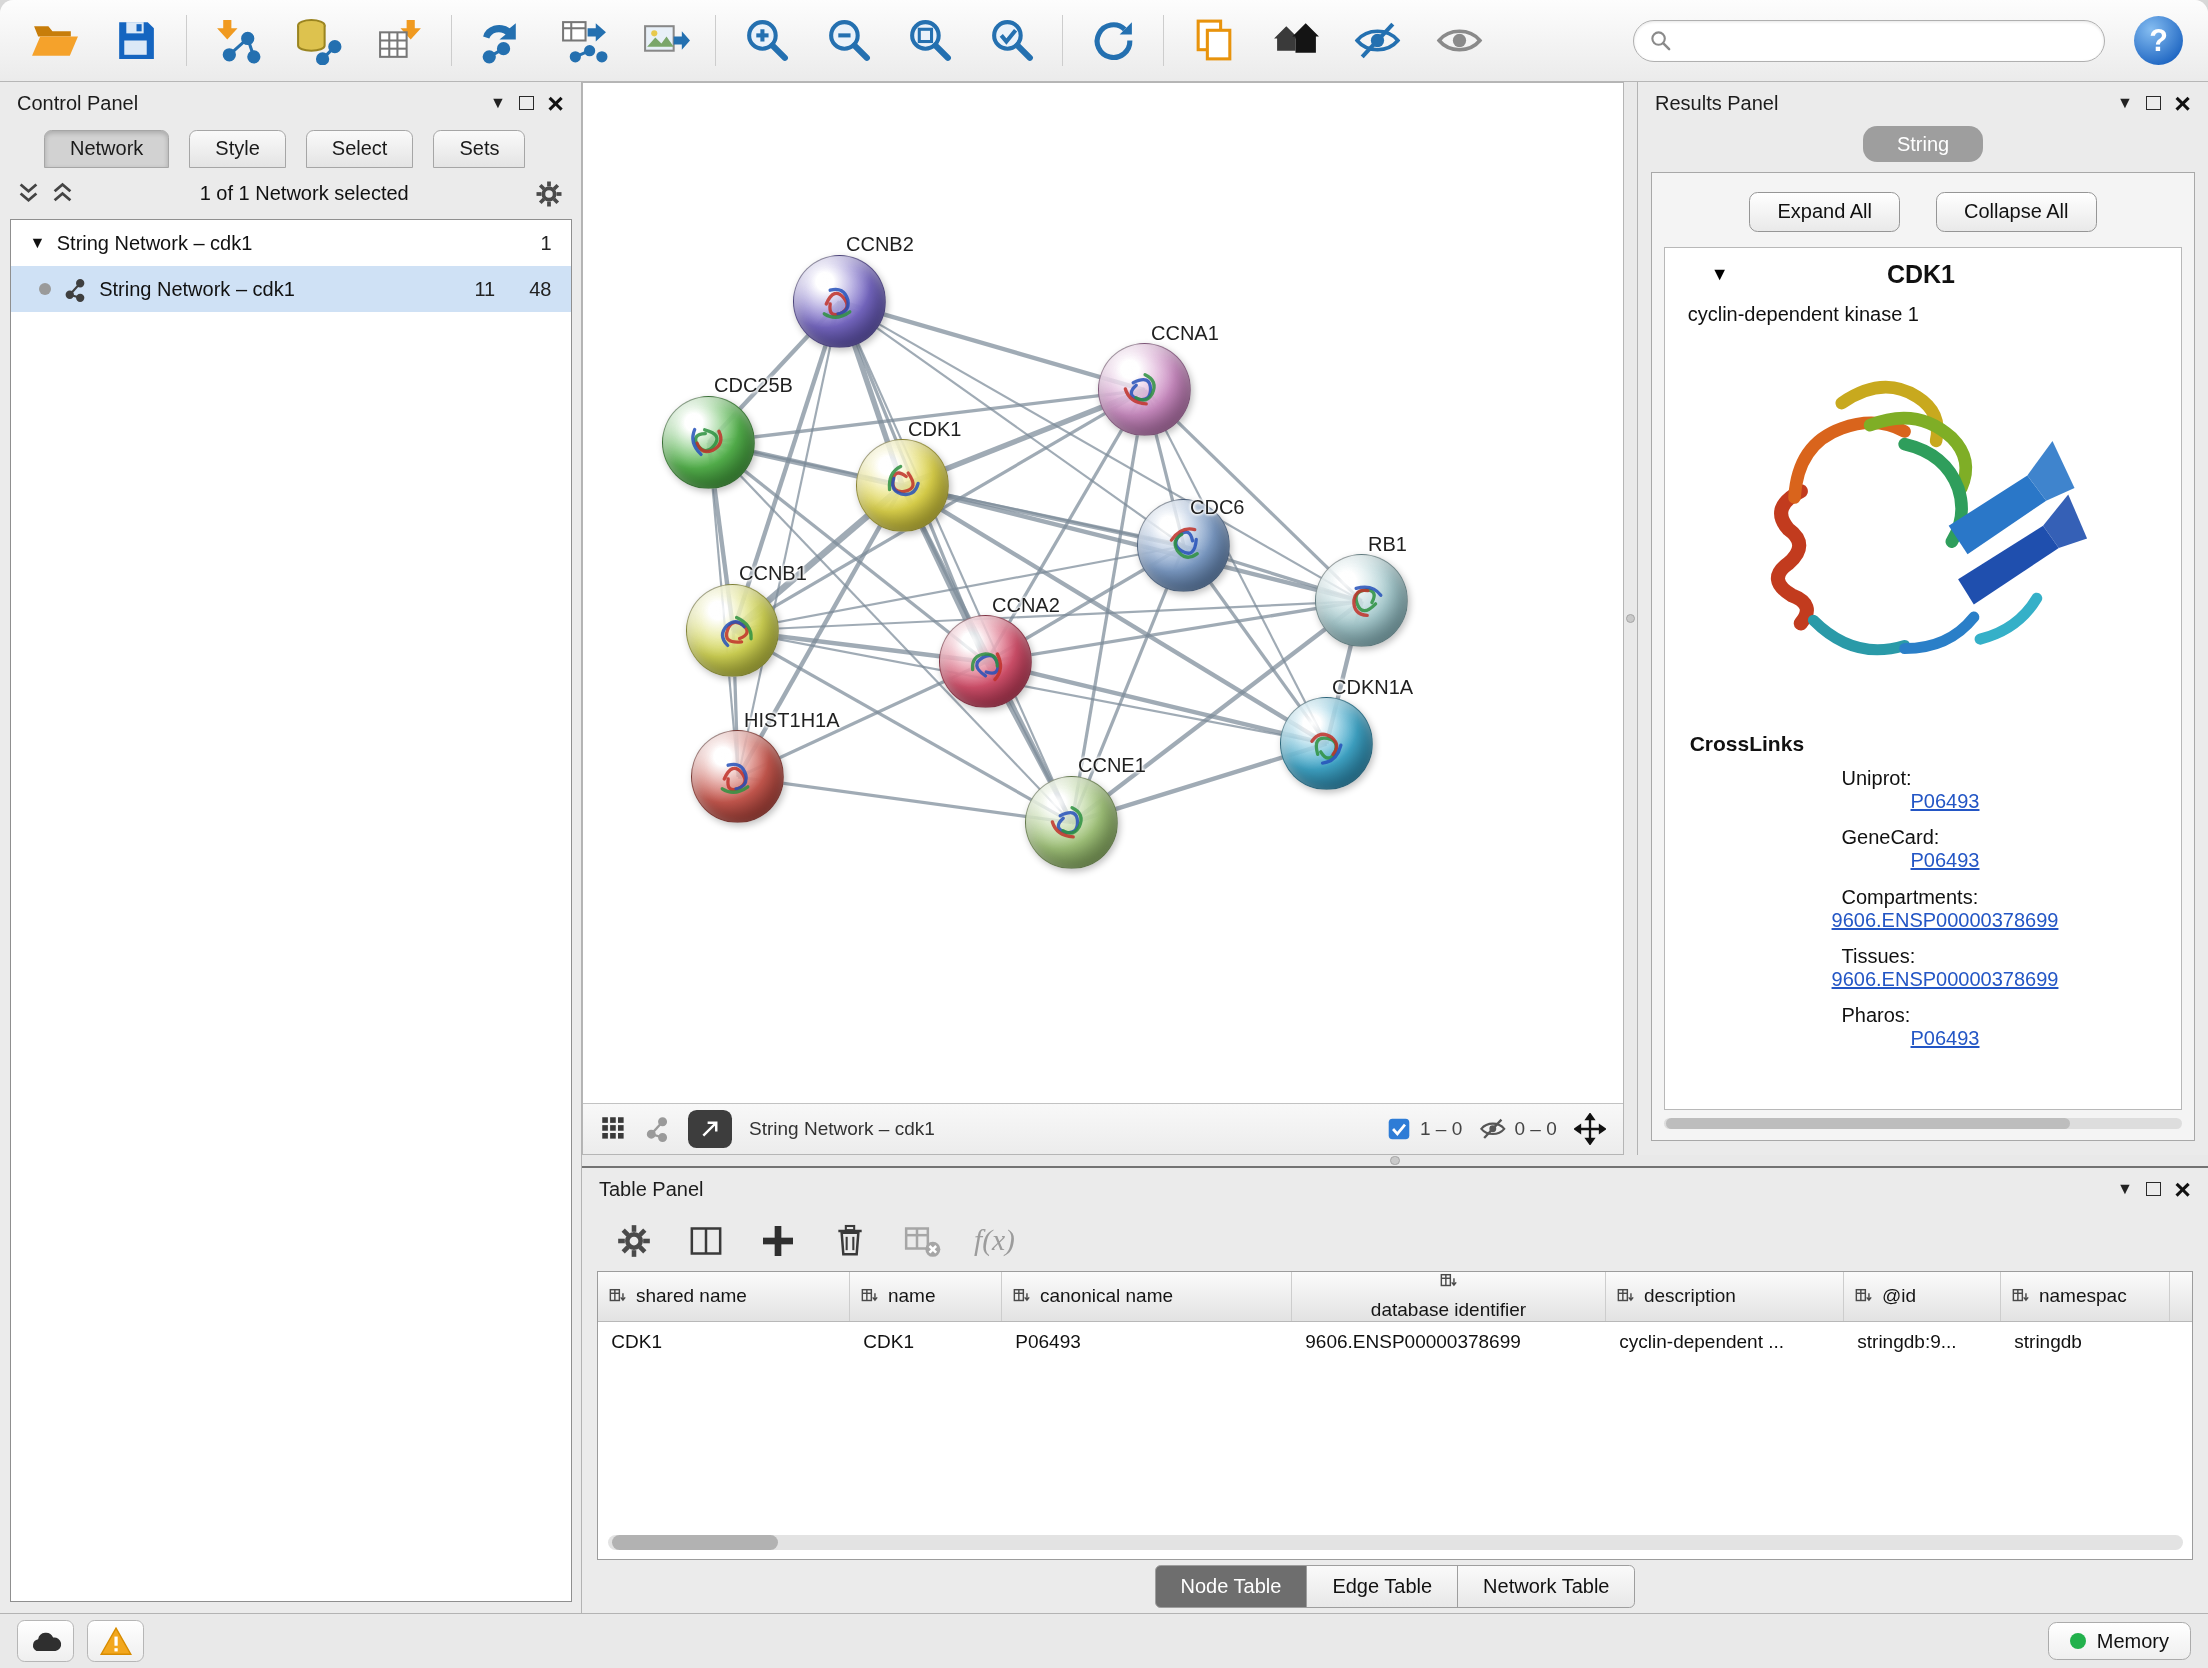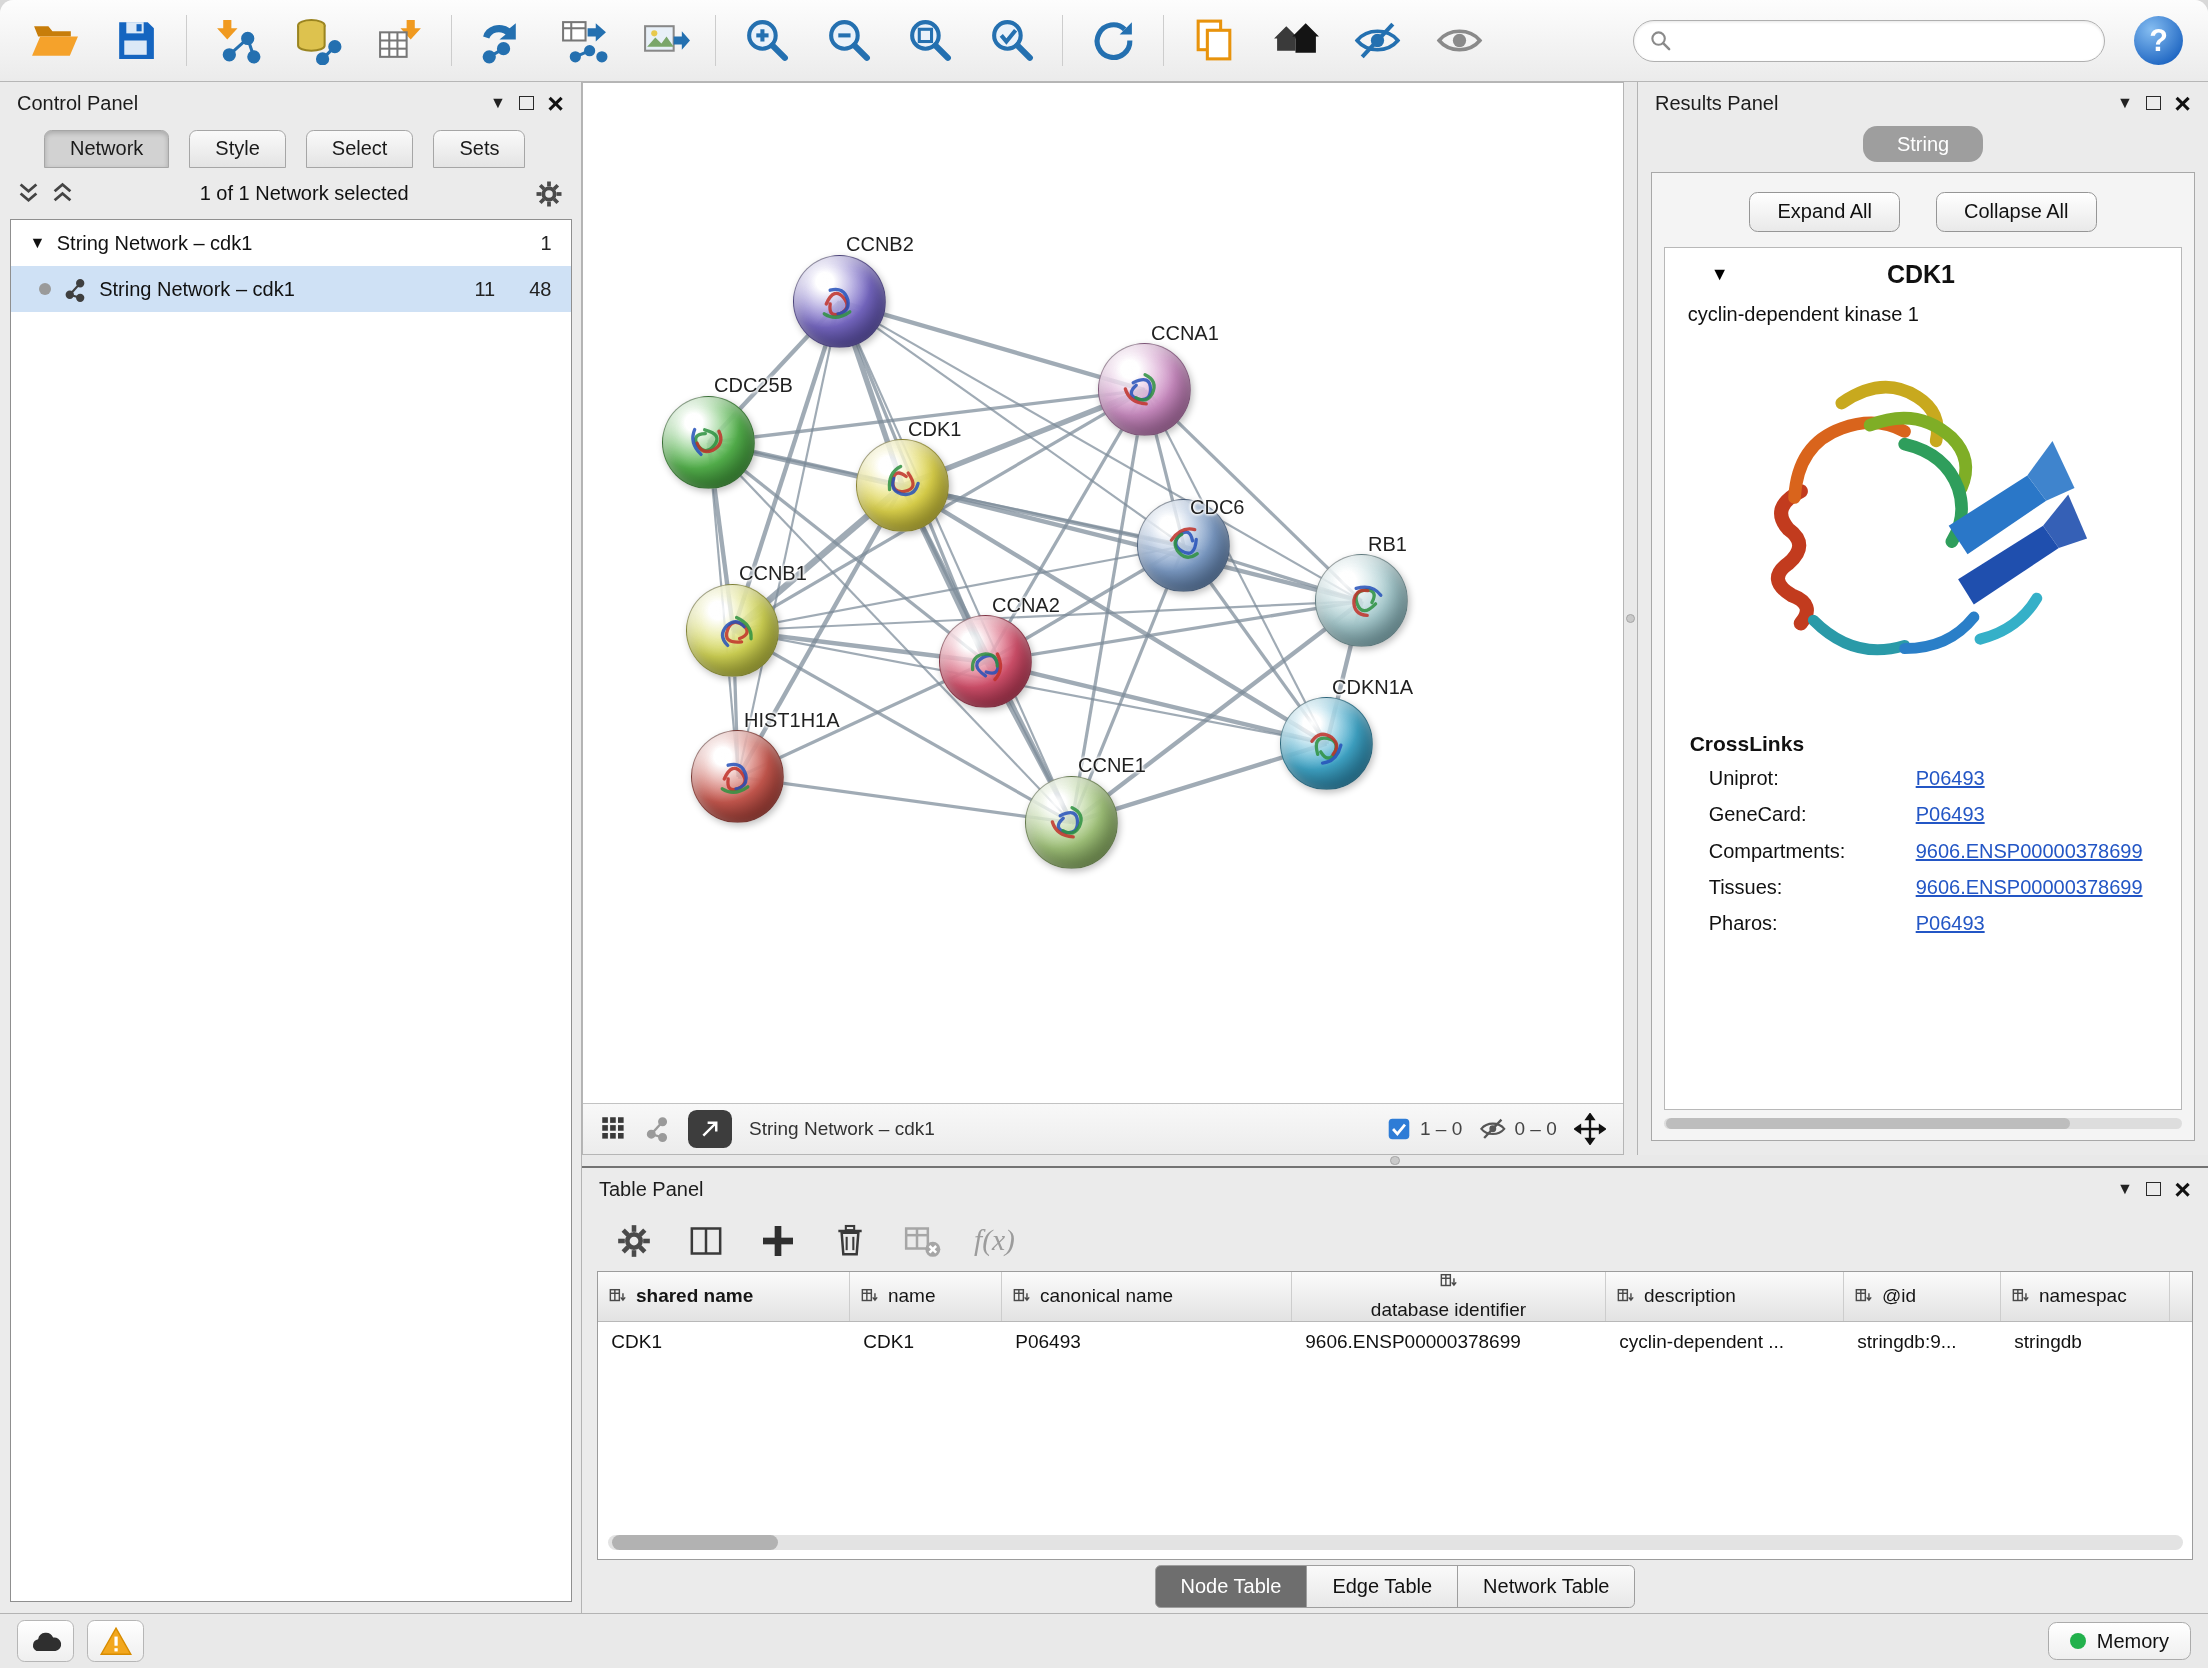--- a/index.html
+++ b/index.html
@@ -73,21 +73,21 @@
   .results-box{flex:1;margin:0 13.3px 13.3px;border:1px solid #a8a8a8;background:#f4f4f4;display:flex;flex-direction:column;padding:11.4px;min-height:0;}
   .rb-buttons{display:flex;justify-content:center;gap:36px;padding:7.6px 0 15px;}
   .btn{padding:7.6px 27px;font-size:20px;background:linear-gradient(#ffffff,#e9e9e9);border:1px solid #969696;border-radius:8.6px;color:#111;}
   .protein-card{flex:1;border:1px solid #b8b8b8;background:#fff;display:flex;flex-direction:column;overflow:hidden;}
   .pc-head{display:flex;align-items:center;height:53px;}
   .pc-head .tri{margin-left:46px;font-size:18px;}
   .pc-name{flex:1;text-align:center;font-size:25px;font-weight:700;color:#111;margin-right:68px;}
   .pc-desc{padding:1.9px 23px 0;font-size:20px;color:#111;}
   .pc-img{display:flex;justify-content:center;padding:13.3px 0 3.8px;}
   .cl-head{font-size:21px;font-weight:700;padding:9.5px 25px 3.8px;color:#111;}
-  .cl-row{display:flex;align-items:center;padding:6.7px 0 6.7px 44px;font-size:20px;}
+  .cl-row{display:flex;align-items:center;padding:6.7px 0 6.7px 44px;font-size:20px;flex-direction:column;}
   .cl-label{width:207px;color:#111;}
   .cl-link{color:#2356c5;text-decoration:underline;}
   .rb-scroll{height:11.4px;margin-top:7.6px;background:#ddd;border-radius:5.7px;position:relative;}
   .rb-thumb{position:absolute;left:1.9px;top:0;height:11.4px;width:78%;background:#bdbdbd;border-radius:5.7px;}
 
   
   .table-panel{height:447px;flex:0 0 447px;display:flex;flex-direction:column;background:#ebebeb;border-top:2px solid #737373;}
   .tp-toolbar{height:61px;display:flex;align-items:center;gap:32px;padding-left:32px;}
   .tp-toolbar svg{width:40px;height:40px;}
   .fx{font-family:"Liberation Serif",serif;font-style:italic;font-size:29.5px;color:#9c9c9c;}
@@ -678,21 +678,21 @@
               <line x1="5" y1="17" x2="31" y2="17" stroke="#a6a6a6" stroke-width="3"></line>
               <line x1="18" y1="9" x2="18" y2="33" stroke="#a6a6a6" stroke-width="3"></line>
               <circle cx="37" cy="34" r="9" fill="#a6a6a6"></circle>
               <line x1="33" y1="30" x2="41" y2="38" stroke="#fff" stroke-width="3"></line>
               <line x1="41" y1="30" x2="33" y2="38" stroke="#fff" stroke-width="3"></line>
             </svg>
           <span class="fx">f(x)</span>
         </div>
         <div class="table-wrap">
           <div class="t-head" id="t-head">
-              <div class="th" style="width: 252px; font-weight: bold;">
+              <div class="th" style="width: 252px;">
                 <svg viewBox="0 0 20 20" width="18" height="18">
                   <rect x="1.5" y="3" width="10" height="12" fill="none" stroke="#4a4a4a" stroke-width="1.6"></rect>
                   <line x1="1.5" y1="7" x2="11.5" y2="7" stroke="#4a4a4a" stroke-width="1.6"></line>
                   <line x1="6.5" y1="3" x2="6.5" y2="15" stroke="#4a4a4a" stroke-width="1.6"></line>
                   <path d="M15.5 7v7M13 11.5l2.5 3 2.5-3" fill="none" stroke="#4a4a4a" stroke-width="1.6"></path>
                 </svg>
                 <span>shared name</span>
               </div>
               <div class="th" style="width: 152px;">
                 <svg viewBox="0 0 20 20" width="18" height="18">

